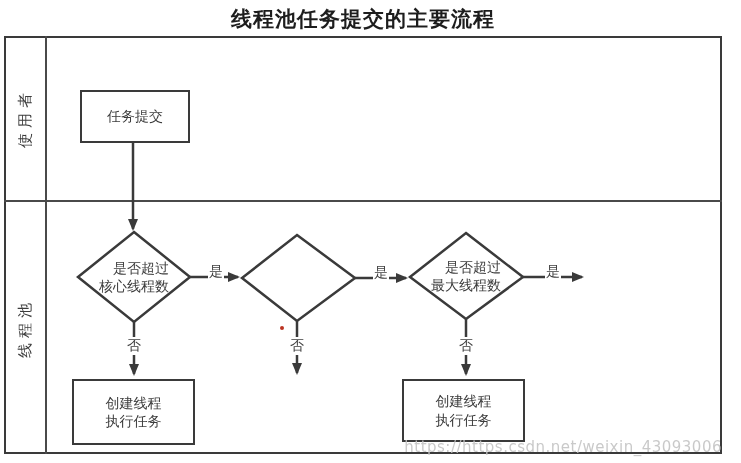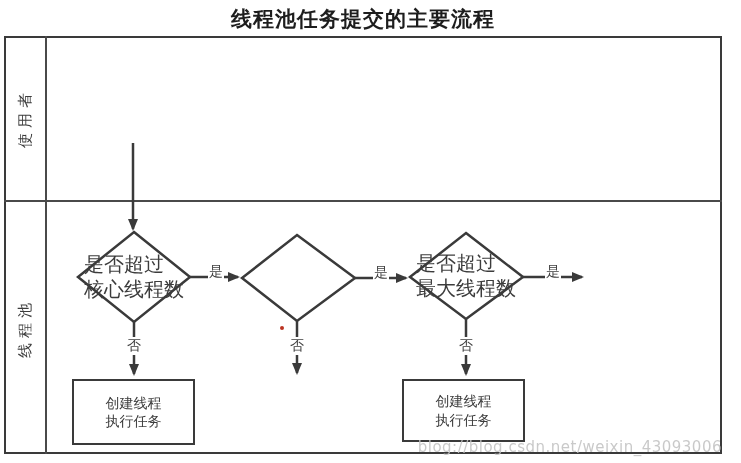--- a/index.html
+++ b/index.html
@@ -39,21 +39,21 @@
   .connectors .ah{fill:var(--line);}
   .node{
     position:absolute; box-sizing:border-box; z-index:10;
     border:2.5px solid var(--line); background:#fff;
     display:flex; align-items:center; justify-content:center;
     text-align:center; font-size:14px; line-height:1.3; white-space:pre-line;
     color:var(--text);
   }
   .dtext{
     position:absolute; z-index:10; transform:translate(-50%,-50%);
-    text-align:left; font-size:20px; line-height:1.25; white-space:pre-line;
+    text-align:right; font-size:14px; line-height:1.25; white-space:pre-line;
     color:var(--text);
   }
   .edge-label{
     position:absolute; z-index:20; transform:translate(-50%,-50%);
     background:#fff; padding:0 1px; font-size:14px; color:var(--text);
   }
   .red-dot{
     position:absolute; left:280px; top:326px; width:4px; height:4px;
     border-radius:50%; background:var(--accent_dot); z-index:30;
   }
@@ -90,34 +90,35 @@
 
     <line x1="133" y1="143" x2="133" y2="229" marker-end="url(#ah)"></line>
     <line x1="190" y1="277" x2="238" y2="277" marker-end="url(#ah)"></line>
     <line x1="355" y1="278" x2="406" y2="278" marker-end="url(#ah)"></line>
     <line x1="523" y1="277" x2="582" y2="277" marker-end="url(#ah)"></line>
     <line x1="134" y1="322" x2="134" y2="374" marker-end="url(#ah)"></line>
     <line x1="297" y1="321" x2="297" y2="373" marker-end="url(#ah)"></line>
     <line x1="466" y1="319" x2="466" y2="374" marker-end="url(#ah)"></line>
   </svg>
 
+  <div class="node" style="left:80px; top:90px; width:110px; height:53px;">任务提交</div>
   <div class="node" style="left:72px; top:379px; width:123px; height:66px;">创建线程
 执行任务</div>
   <div class="node" style="left:402px; top:379px; width:123px; height:63px;">创建线程
 执行任务</div>
 
   <div class="dtext" style="left:134px; top:277px;">是否超过
 核心线程数</div>
   <div class="dtext" style="left:466px; top:276px;">是否超过
 最大线程数</div>
 
   <div class="edge-label" style="left:216px; top:272px;">是</div>
   <div class="edge-label" style="left:381px; top:273px;">是</div>
   <div class="edge-label" style="left:553px; top:272px;">是</div>
   <div class="edge-label" style="left:134px; top:346px;">否</div>
   <div class="edge-label" style="left:297px; top:346px;">否</div>
   <div class="edge-label" style="left:466px; top:346px;">否</div>
 
   <div class="red-dot"></div>
 
-  <div class="watermark">blog://blog.csdn.net/weixin_43093006</div>
+  <div class="watermark">https://https.csdn.net/weixin_43093006</div>
 
 </div>
 
 </body></html>

